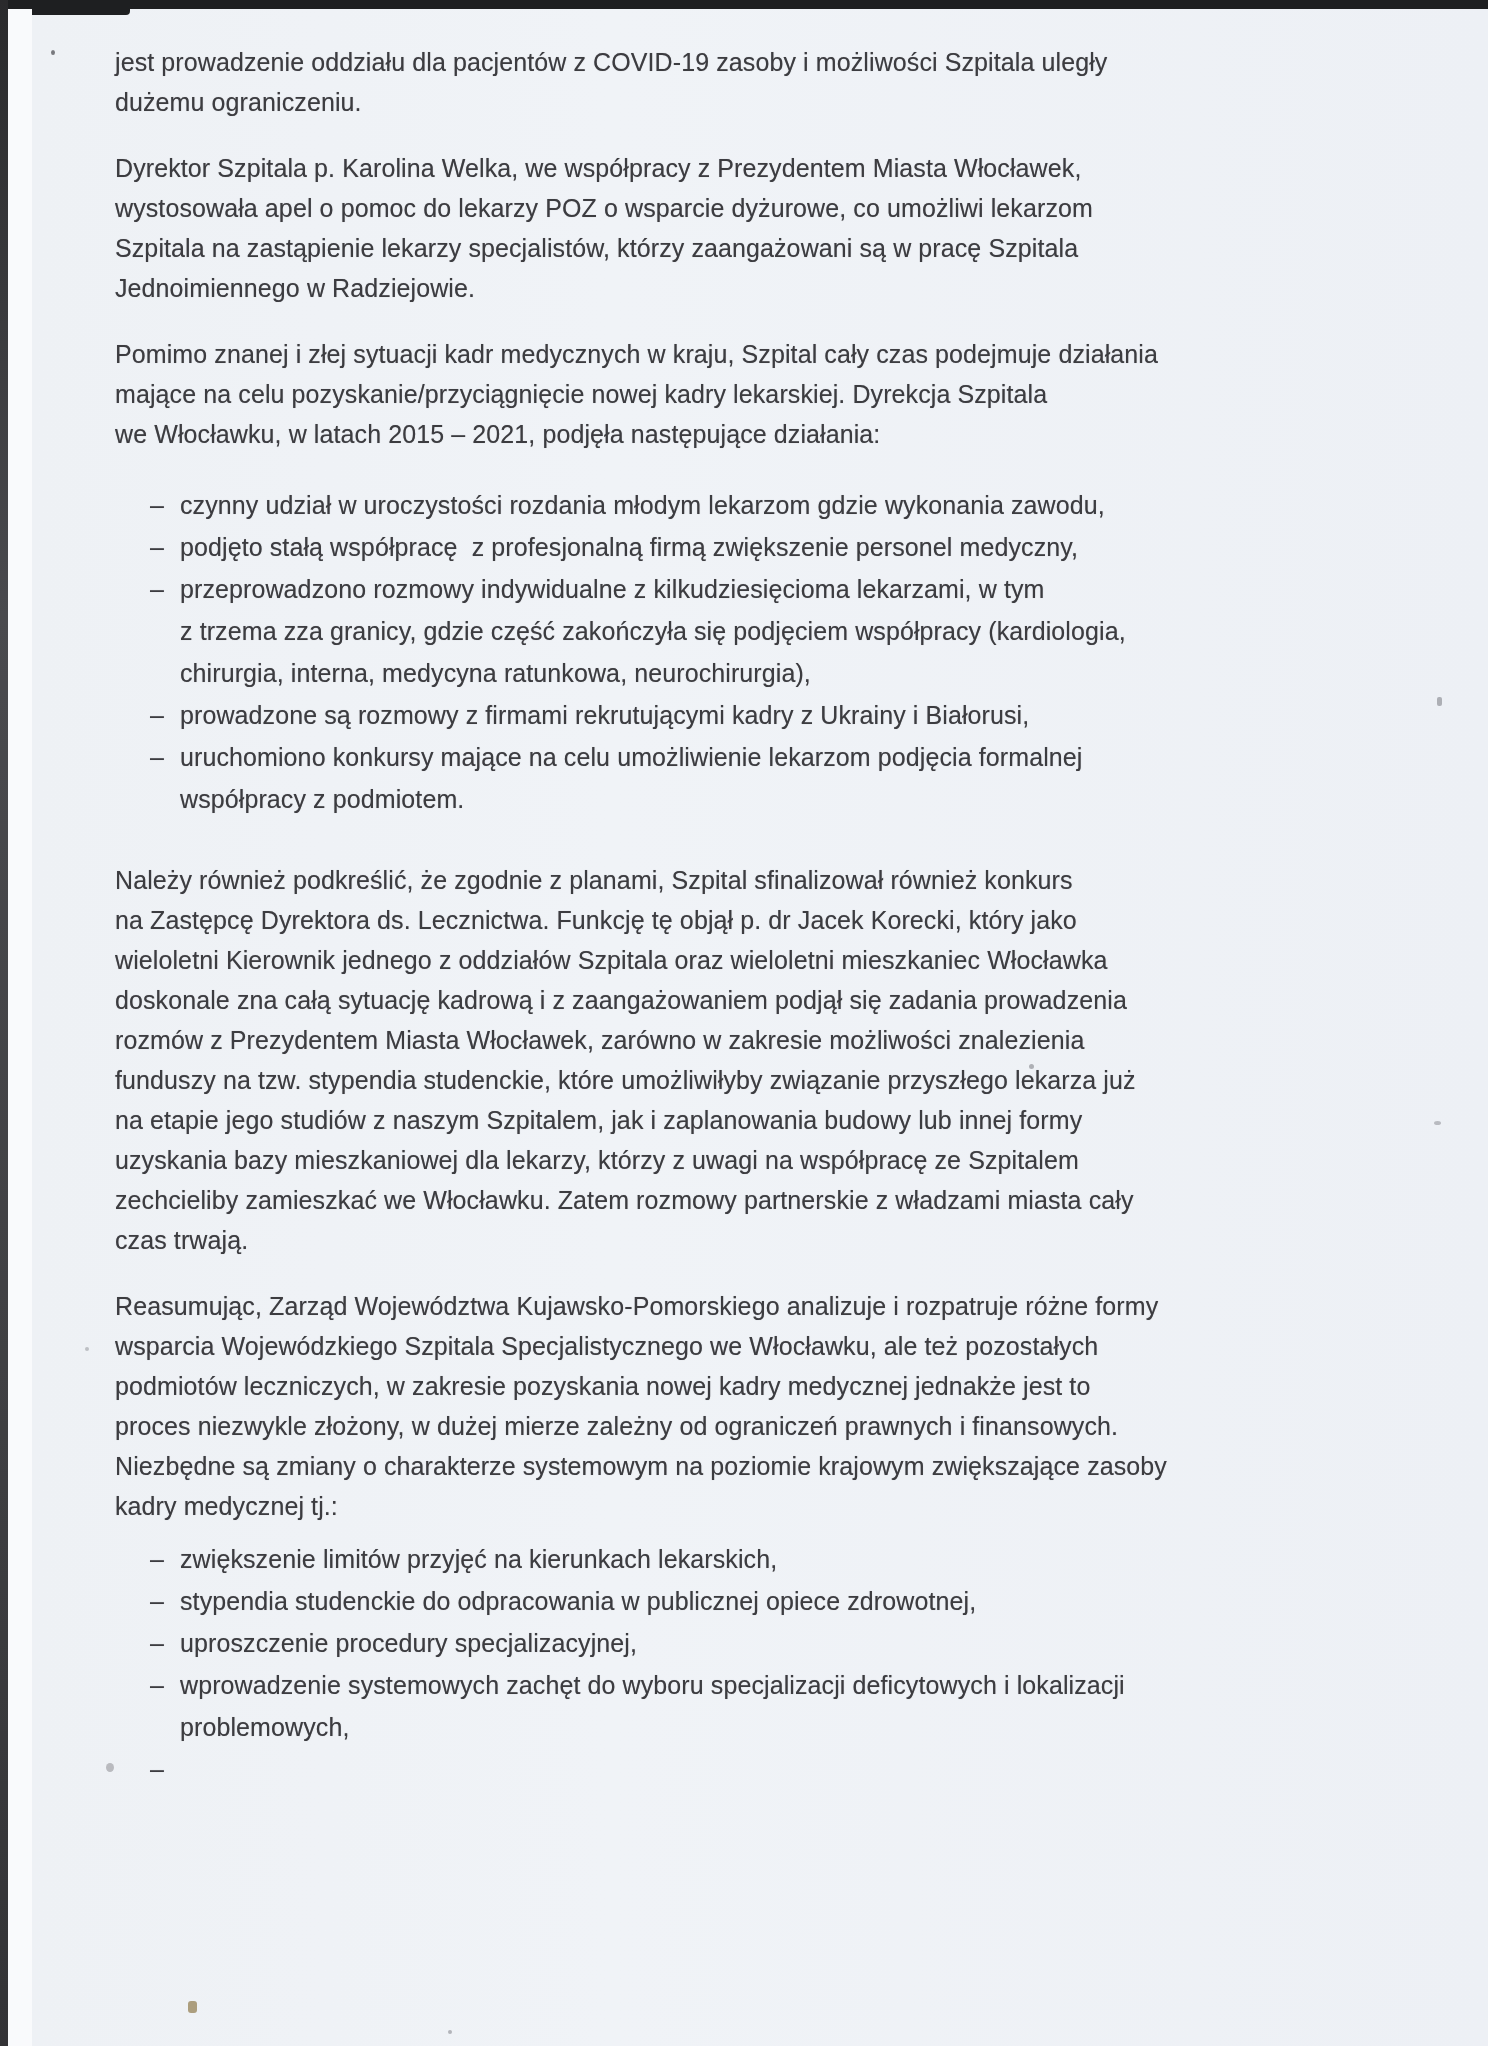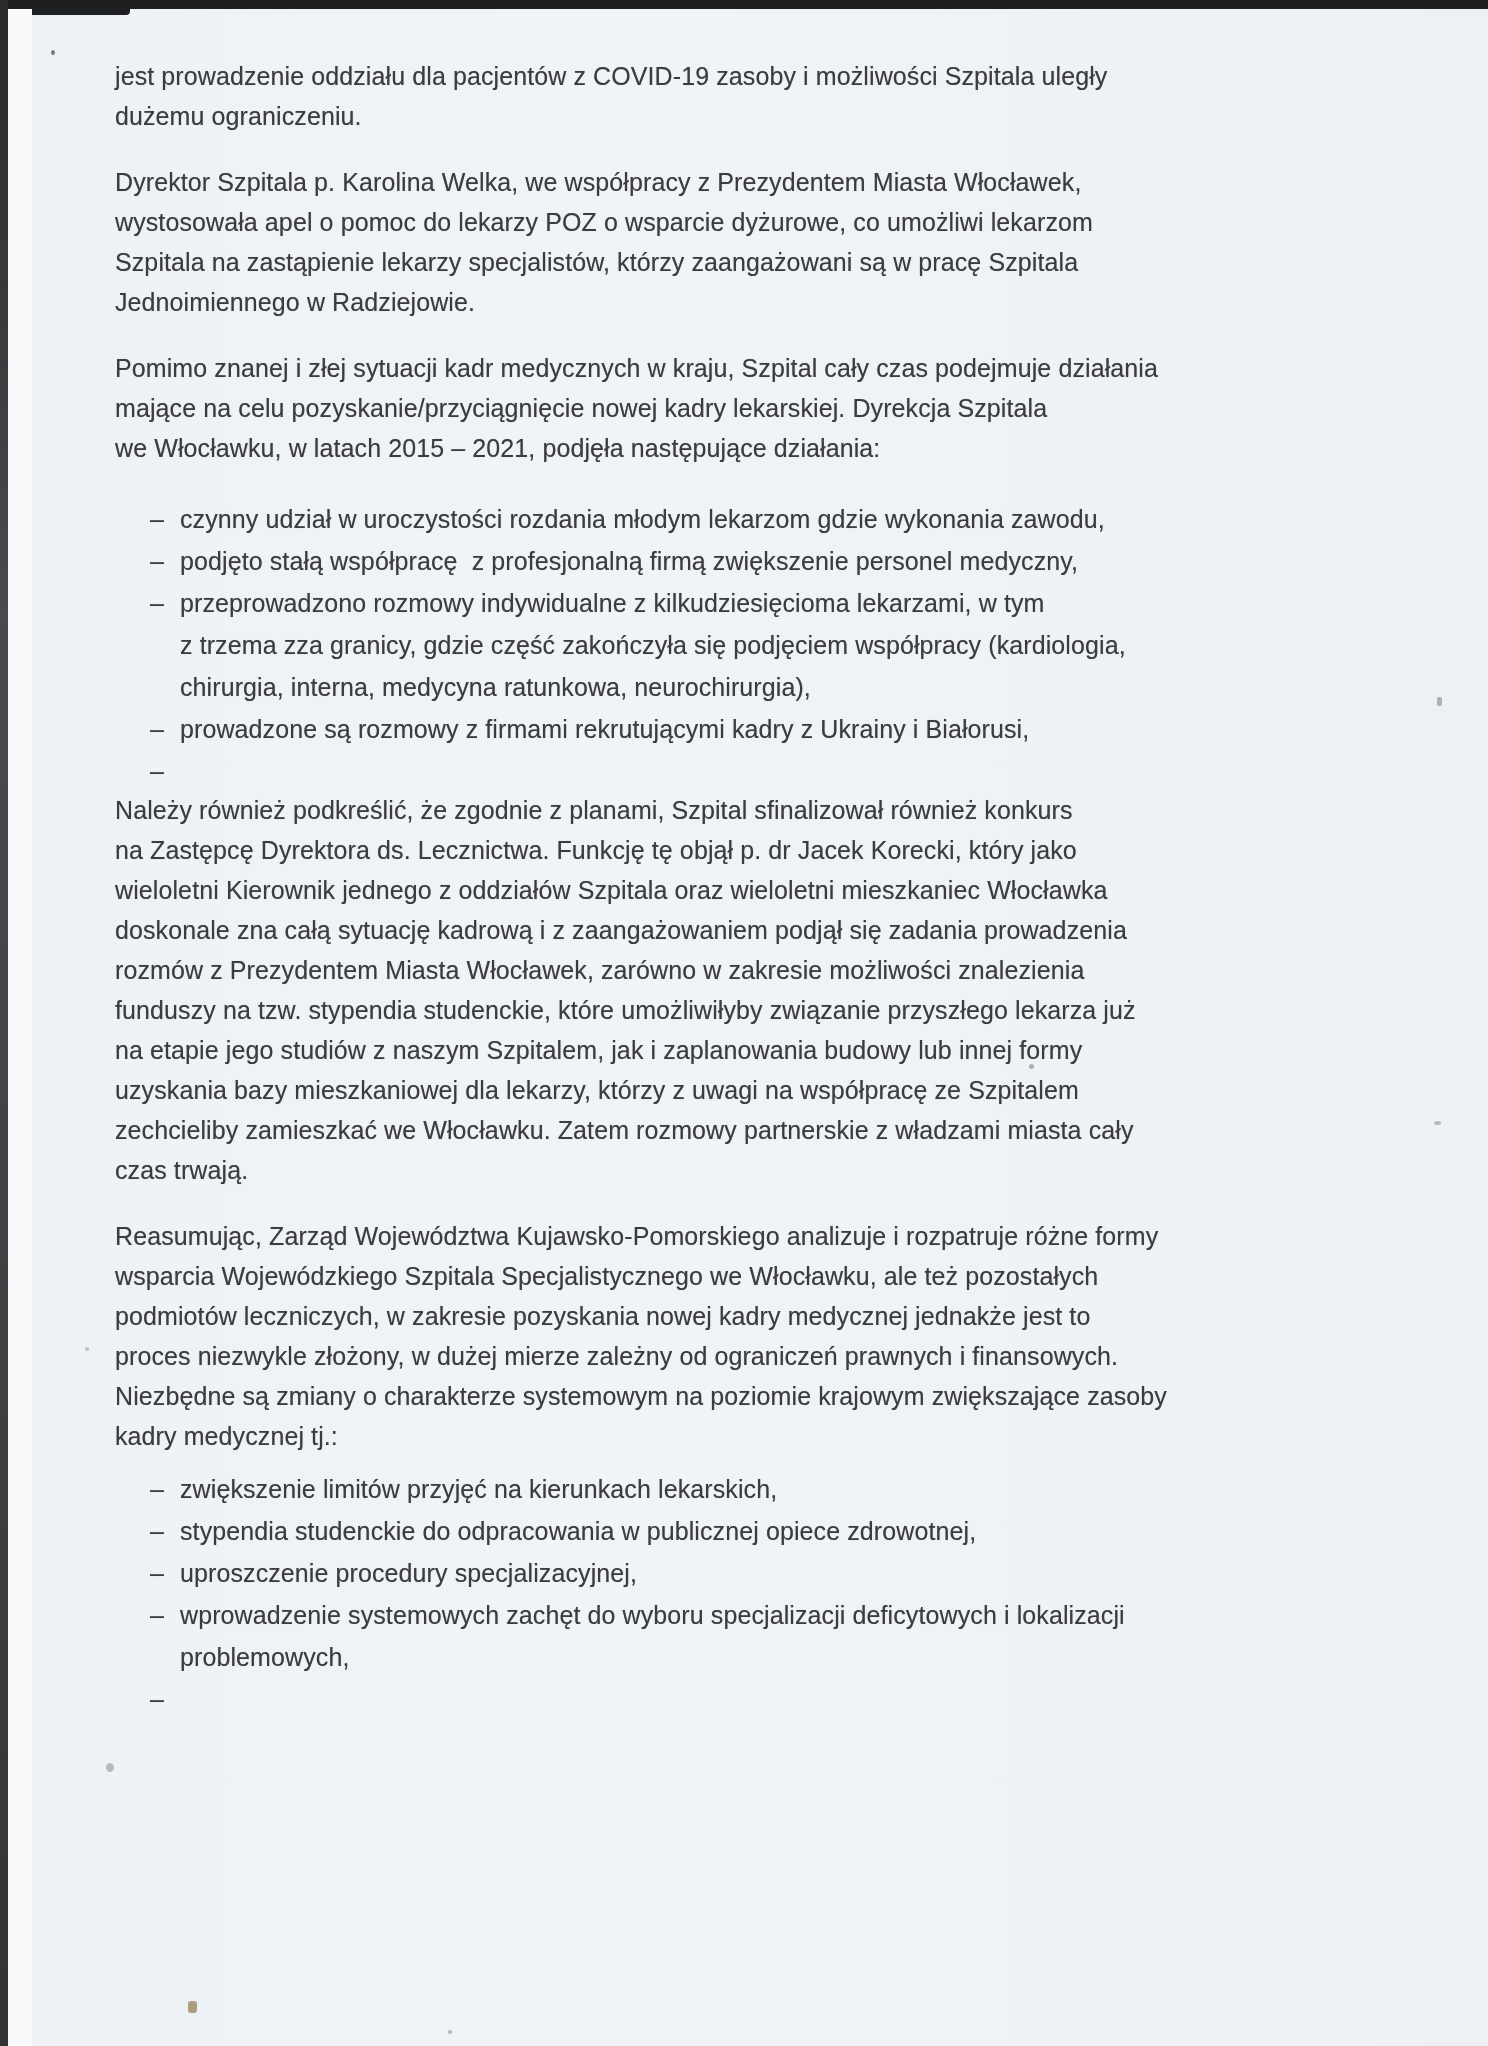--- a/index.html
+++ b/index.html
@@ -38,21 +38,21 @@
   }
   .paper {
     position: absolute; top: 9px; left: 32px;
     right: 0; bottom: 0;
     background: linear-gradient(90deg, #eef1f5 0%, #f0f3f7 40%, #edf0f5 100%);
   }
   
   .doc {
     position: absolute;
     left: 115px;
-    top: 56px;
+    top: 42px;
     width: 1240px;
     font-size: 25px;
     line-height: 40px;
     color: #3c3c40;
     letter-spacing: 0.1px;
     text-shadow: 0 0 0.7px rgba(55,55,60,0.45);
   }
   .doc p {
     margin: 0 0 26px 0;
     white-space: pre-wrap;
@@ -111,21 +111,22 @@
 mające na celu pozyskanie/przyciągnięcie nowej kadry lekarskiej. Dyrekcja Szpitala
 we Włocławku, w latach 2015 – 2021, podjęła następujące działania:</p>
 
   <ul>
     <li><span class="dash">–</span><span>czynny udział w uroczystości rozdania młodym lekarzom gdzie wykonania zawodu,</span></li>
     <li><span class="dash">–</span><span>podjęto stałą współpracę  z profesjonalną firmą zwiększenie personel medyczny,</span></li>
     <li><span class="dash">–</span><span>przeprowadzono rozmowy indywidualne z kilkudziesięcioma lekarzami, w tym
 z trzema zza granicy, gdzie część zakończyła się podjęciem współpracy (kardiologia,
 chirurgia, interna, medycyna ratunkowa, neurochirurgia),</span></li>
     <li><span class="dash">–</span><span>prowadzone są rozmowy z firmami rekrutującymi kadry z Ukrainy i Białorusi,</span></li>
-    <li><span class="dash">–</span></li>
+    <li><span class="dash">–</span><span>uruchomiono konkursy mające na celu umożliwienie lekarzom podjęcia formalnej
+współpracy z podmiotem.</span></li>
   </ul>
 
   <p>Należy również podkreślić, że zgodnie z planami, Szpital sfinalizował również konkurs
 na Zastępcę Dyrektora ds. Lecznictwa. Funkcję tę objął p. dr Jacek Korecki, który jako
 wieloletni Kierownik jednego z oddziałów Szpitala oraz wieloletni mieszkaniec Włocławka
 doskonale zna całą sytuację kadrową i z zaangażowaniem podjął się zadania prowadzenia
 rozmów z Prezydentem Miasta Włocławek, zarówno w zakresie możliwości znalezienia
 funduszy na tzw. stypendia studenckie, które umożliwiłyby związanie przyszłego lekarza już
 na etapie jego studiów z naszym Szpitalem, jak i zaplanowania budowy lub innej formy
 uzyskania bazy mieszkaniowej dla lekarzy, którzy z uwagi na współpracę ze Szpitalem

